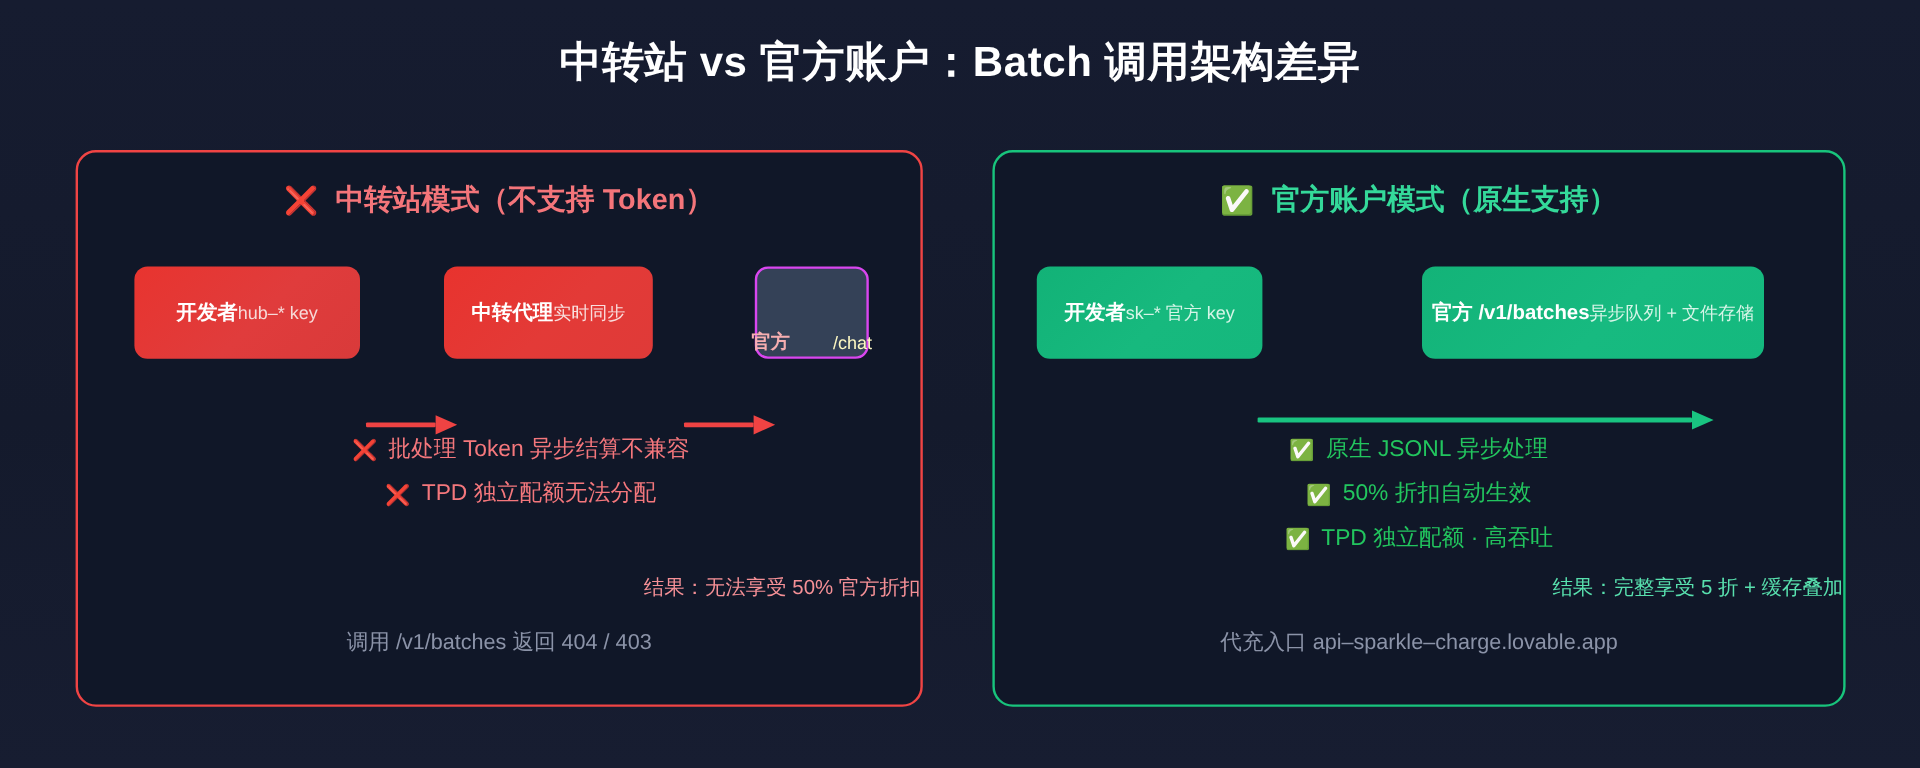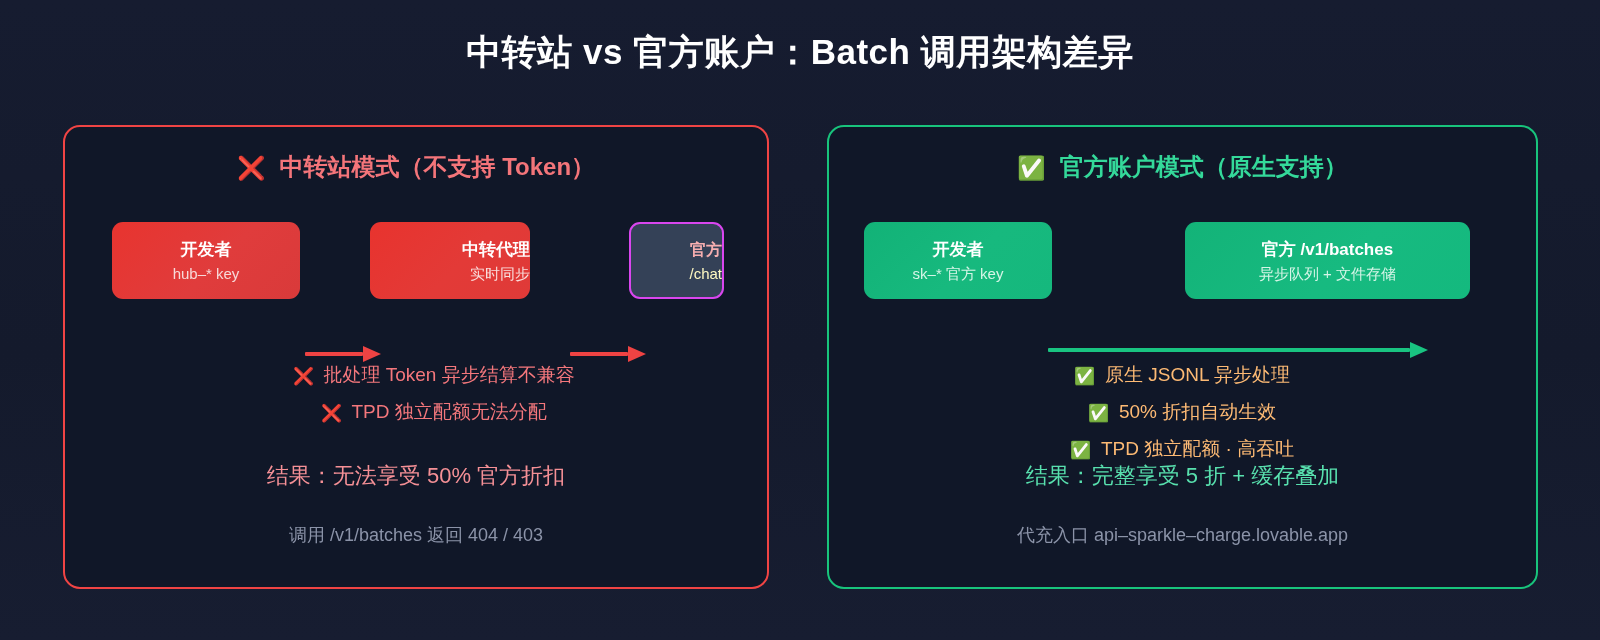--- a/index.html
+++ b/index.html
@@ -86,21 +86,21 @@
     width: 100%;
     height: 78px;
   }
   .node {
     position: absolute;
     top: 0;
     height: 77px;
     border-radius: 11px;
     box-sizing: border-box;
     display: flex;
-    flex-direction: column;
+    flex-direction: row;
     align-items: center;
     justify-content: center;
     text-align: center;
   }
   .node-title {
     font-size: 17px;
     font-weight: bold;
     line-height: 23px;
     color: #ffffff;
     white-space: nowrap;
@@ -112,23 +112,22 @@
     white-space: nowrap;
   }
 
   
   .n-l1 {
     left: 47px; width: 188px;
     background: linear-gradient(135deg, #e8342f 0%, #e03c3c 55%, #d93a3a 100%);
   }
   .n-l1 .node-sub { color: #f7d9d8; }
   .n-l2 {
-    left: 305px; width: 160px;
+    left: 305px; width: 174px;
     background: linear-gradient(135deg, #e8332e 0%, #e33a37 55%, #df3a38 100%);
-    align-items: flex-end;
   }
   .n-l2 .node-sub { color: #f9dedd; }
   .n-l3 {
     left: 564px; width: 95px;
     background: #344157;
     border: 2px solid #d946ef;
     align-items: flex-end;
   }
   .n-l3 .node-title { color: #f6aeb0; font-size: 16px; }
   .n-l3 .node-sub { color: #fef9c3; font-size: 15px; margin-left: 36px; }
@@ -194,29 +193,29 @@
     line-height: 35px;
     white-space: nowrap;
   }
   .bullet .bullet-emoji {
     font-family: "DejaVu Sans", sans-serif;
     font-size: 17px;
     margin-right: 9px;
     vertical-align: -1px;
   }
   .panel-left .bullet { color: #f4777c; margin-left: 36px; }
-  .panel-right .bullet { color: #fdba74; }
+  .panel-right .bullet { color: #22c55e; }
 
   .result-line {
     position: absolute;
     left: 0;
-    top: 335px;
-    width: 100%;
-    text-align: center;
-    font-size: 22px;
+    top: 349px;
+    width: 100%;
+    text-align: right;
+    font-size: 17px;
     line-height: 28px;
     white-space: nowrap;
   }
   .panel-left .result-line { color: #f59096; }
   .panel-right .result-line { color: #58e0ae; }
 
   .footnote {
     position: absolute;
     left: 0;
     top: 395px;

